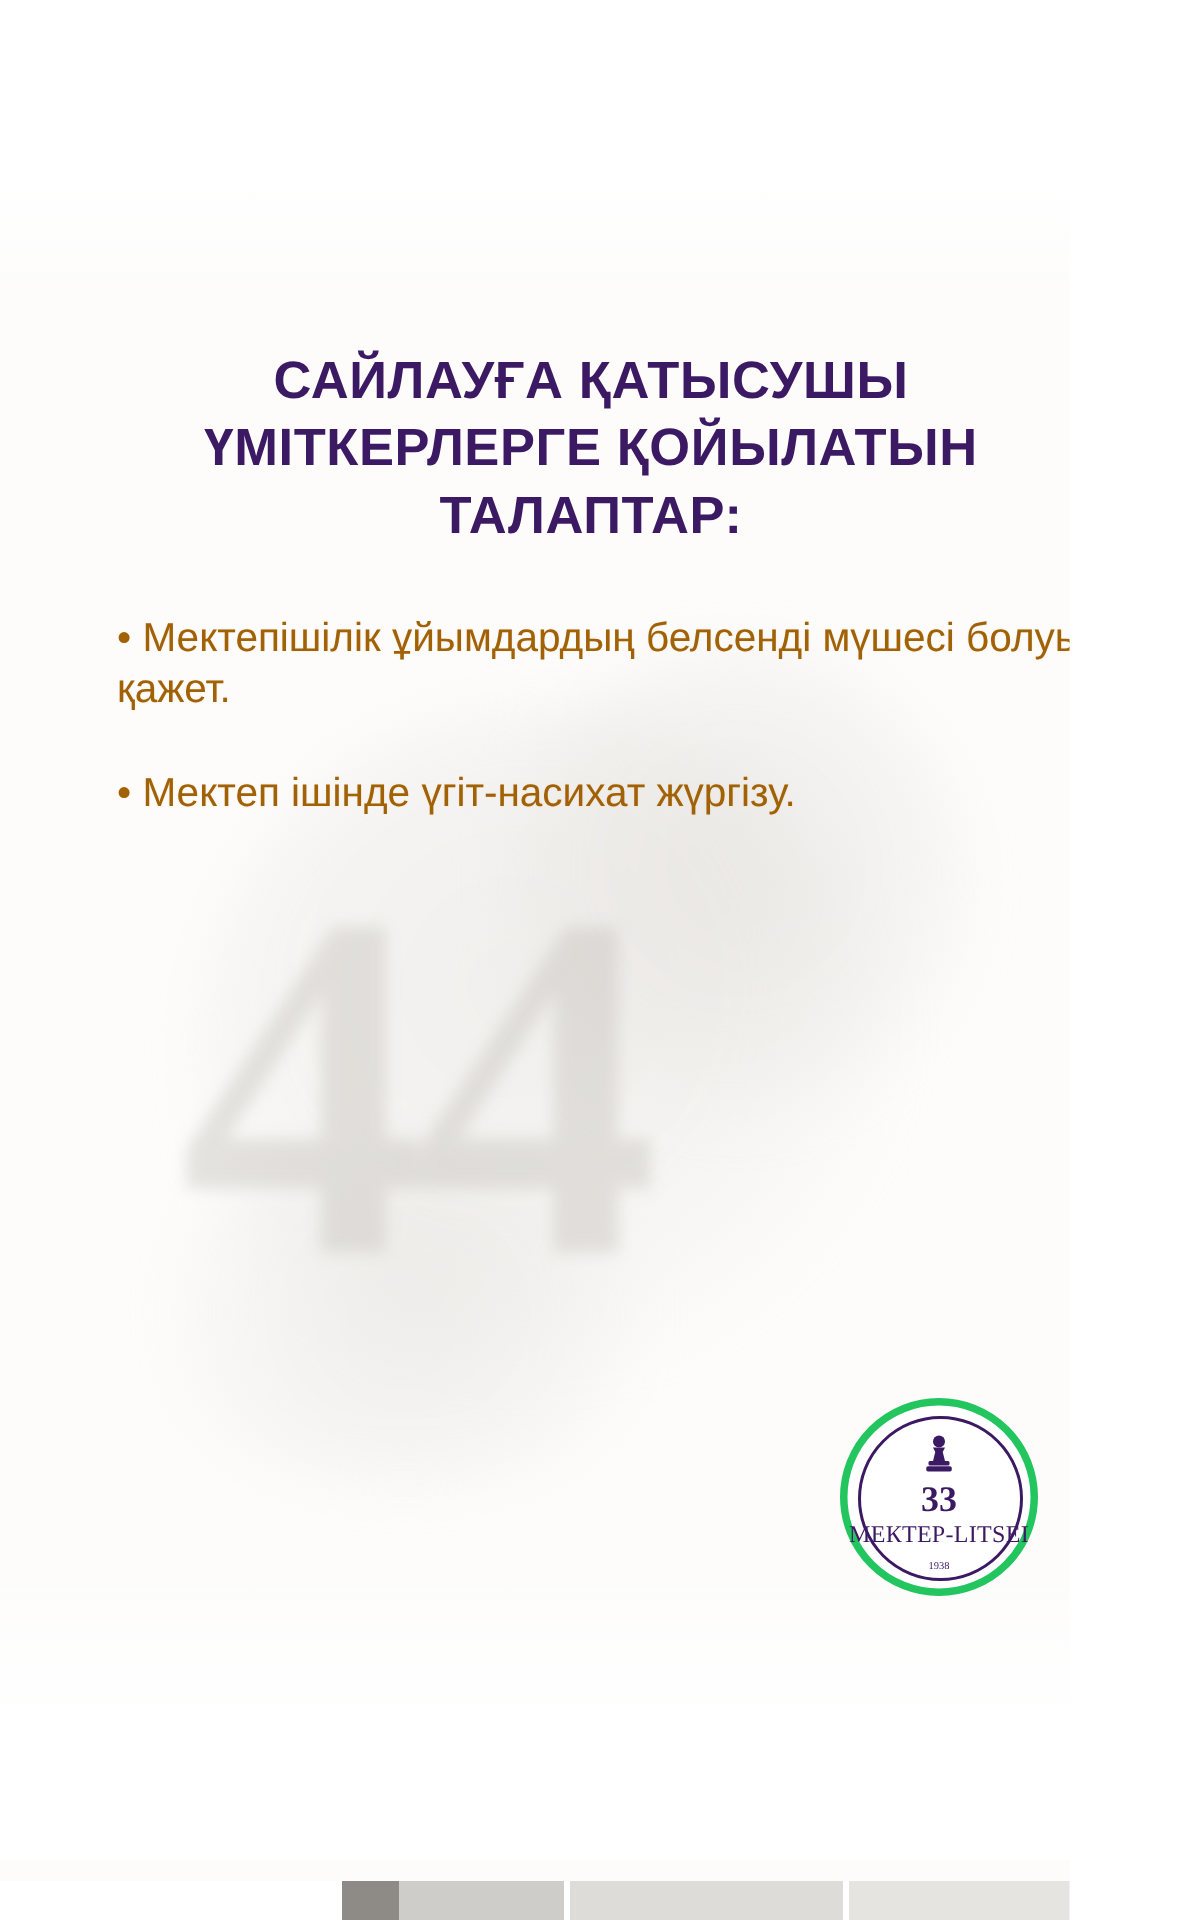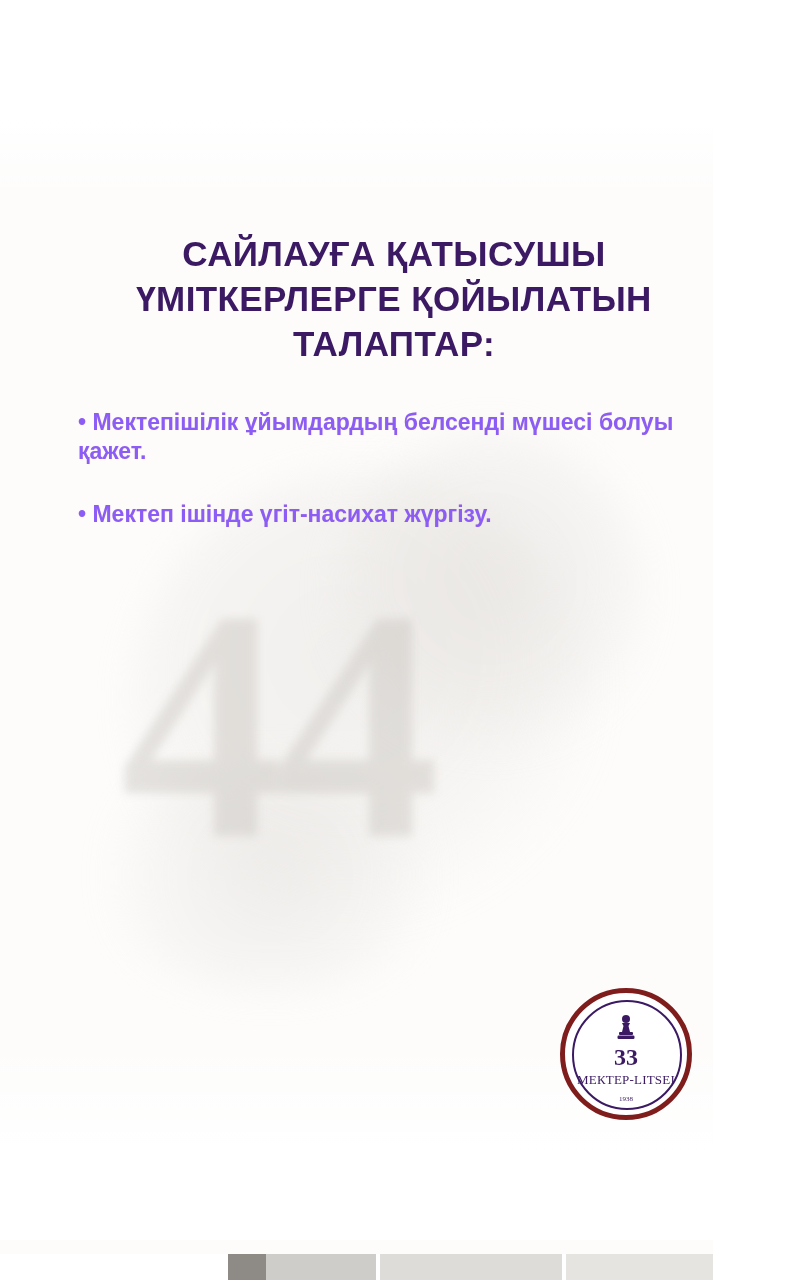--- a/index.html
+++ b/index.html
@@ -97,38 +97,38 @@
     letter-spacing: 0.4px;
   }
 
   .bullets {
     position: absolute;
     left: 78px;
     top: 408px;
     width: 648px;
   }
   .bullet {
-    color: #8b5cf6;
-    font-size: 23px;
-    font-weight: 700;
+    color: #a16207;
+    font-size: 27px;
+    font-weight: 400;
     line-height: 1.27;
     margin-bottom: 34px;
     text-shadow: 0 0 1px rgba(232,163,60,0.25);
   }
   .bullet:last-child { margin-bottom: 0; }
 
   .logo {
     position: absolute;
     left: 560px;
-    top: 988px;
+    top: 932px;
     width: 132px;
     height: 132px;
     border-radius: 50%;
     background: #ffffff;
-    border: 5px solid #7f1d1d;
+    border: 5px solid #22c55e;
     box-sizing: border-box;
     display: flex;
     flex-direction: column;
     align-items: center;
     justify-content: center;
   }
   .logo-inner-ring {
     position: absolute;
     left: 7px; top: 7px;
     width: 110px; height: 110px;
@@ -151,21 +151,21 @@
     font-weight: 700;
     font-size: 24px;
     line-height: 1;
     margin-top: 2px;
   }
   .logo-sub {
     position: relative;
     z-index: 2;
     color: #3b1a63;
     font-family: "Liberation Serif", serif;
-    font-size: 13px;
+    font-size: 16px;
     letter-spacing: 0.2px;
     margin-top: 3px;
   }
   .logo-year {
     position: relative;
     z-index: 2;
     color: #3b1a63;
     font-family: "Liberation Serif", serif;
     font-size: 7px;
     margin-top: 7px;

